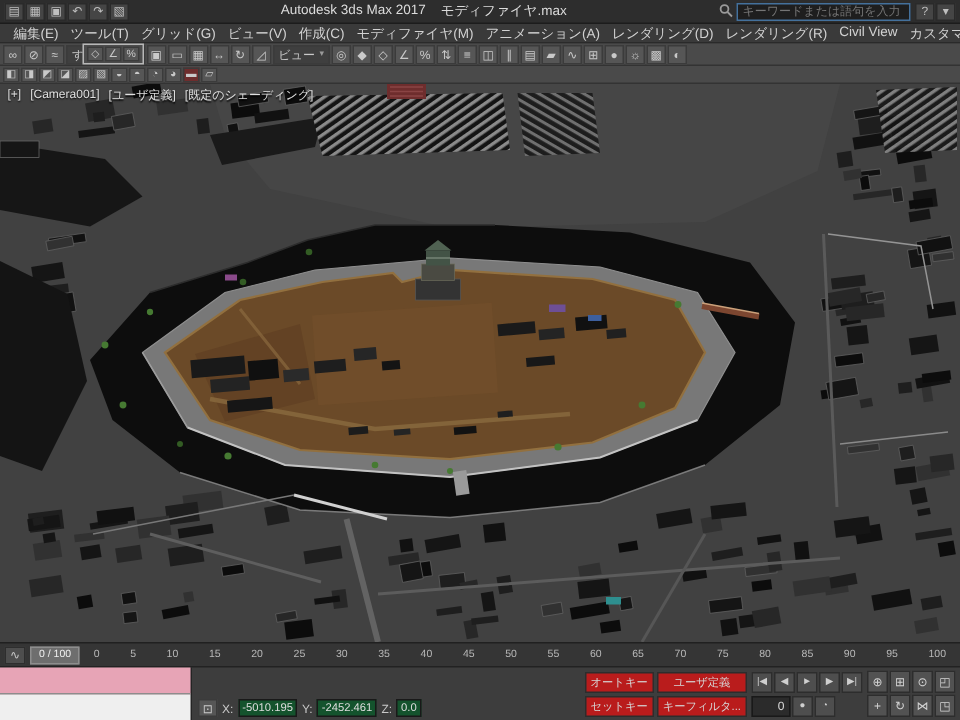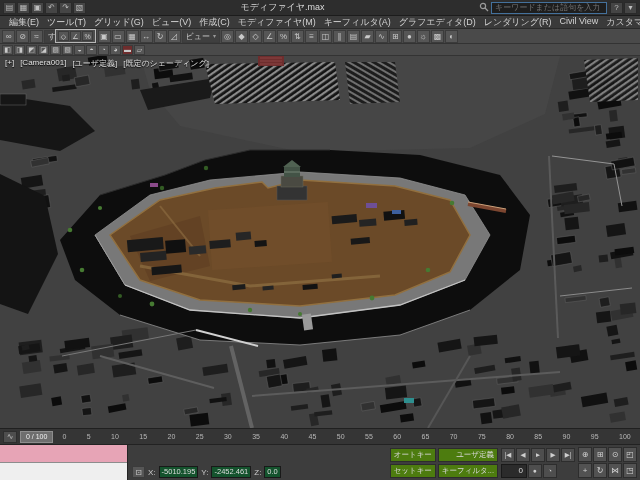--- a/index.html
+++ b/index.html
@@ -40,21 +40,21 @@
   .listener{width:128px;display:flex;flex-direction:column;border-right:1px solid #242424;}
   .listener .pink{flex:1;background:#e7a4b6;border-bottom:1px solid #8d8d8d;}
   .listener .white{flex:1;background:#efefef;}
   .status-mid{flex:1;display:flex;flex-direction:column;justify-content:space-between;padding:2px 4px;min-width:0;}
   .coord-row{display:flex;align-items:center;gap:3px;font-size:8px;color:#c9c9c9;}
   .coord-box{width:46px;height:12px;background:#14532d;border:1px solid #191919;color:#ddd;font-size:7.5px;text-align:right;padding:0 2px;line-height:10px;}
   .grid-label{margin-left:8px;font-size:14px;white-space:nowrap;margin-top:32px;}
   .prompt-row{font-size:8px;color:#c2c2c2;white-space:nowrap;overflow:hidden;text-overflow:ellipsis;}
   .status-right{display:flex;gap:3px;padding:2px 3px;align-items:center;}
   .keys-grid{display:grid;grid-template-columns:auto auto;gap:2px;}
-  .sb-btn{background:#4d7c0f;border:1px solid #2d2d2d;color:#d6d6d6;font-size:7.5px;height:14px;line-height:12px;padding:0 3px;white-space:nowrap;text-align:right;}
+  .sb-btn{background:#b91c1c;border:1px solid #2d2d2d;color:#d6d6d6;font-size:7.5px;height:14px;line-height:12px;padding:0 3px;white-space:nowrap;text-align:center;}
   .transport-col{display:flex;flex-direction:column;gap:2px;}
   .transport-row{display:flex;gap:1px;align-items:center;}
   .t-btn{min-width:14px;height:14px;background:#4e4e4e;border:1px solid #2d2d2d;color:#cfcfcf;font-size:6.5px;line-height:12px;text-align:center;}
   .frame-box{width:26px;height:14px;background:#2b2b2b;border:1px solid #191919;color:#ddd;font-size:8px;text-align:right;padding:0 3px;line-height:12px;}
   .nav-grid{display:grid;grid-template-columns:repeat(4,14px);grid-auto-rows:15px;gap:1px;}
   .nav-btn{background:#525252;border:1px solid #2d2d2d;color:#d2d2d2;font-size:8px;line-height:13px;text-align:center;}
 </style>
 </head>
 <body data-name="app-window">
 
@@ -62,20 +62,21 @@
   <div class="qat" data-name="quick-access-toolbar">
 
   <span class="mini-icon" data-name="new-file-button">▤</span>
       <span class="mini-icon" data-name="open-file-button">▦</span>
       <span class="mini-icon" data-name="save-file-button">▣</span>
       <span class="mini-icon" data-name="undo-button">↶</span>
       <span class="mini-icon" data-name="redo-button">↷</span>
       <span class="mini-icon" data-name="project-folder-button">▧</span>
     </div>
   <div class="titletext" data-name="window-title">
+    <span data-name="app-title">Autodesk 3ds Max 2017</span>
     <span data-name="file-name">モディファイヤ.max</span>
   </div>
   <div class="search" data-name="search-area">
     <svg width="10" height="10" viewBox="0 0 10 10" data-name="search-icon">
         <circle cx="4" cy="4" r="2.6" fill="none" stroke="#9a9a9a" stroke-width="1.2"></circle>
         <line x1="6" y1="6" x2="9" y2="9" stroke="#9a9a9a" stroke-width="1.2"></line>
       </svg>
     <input type="text" data-name="search-input" placeholder="キーワードまたは語句を入力" style="">
   </div>
   <div class="qat" data-name="titlebar-right-icons">
@@ -86,22 +87,22 @@
 </div>
 
 <div class="menubar" data-name="menu-bar">
 
 <span data-name="menu-item">編集(E)</span>
     <span data-name="menu-item">ツール(T)</span>
     <span data-name="menu-item">グリッド(G)</span>
     <span data-name="menu-item">ビュー(V)</span>
     <span data-name="menu-item">作成(C)</span>
     <span data-name="menu-item">モディファイヤ(M)</span>
-    <span data-name="menu-item">キーフィルタ(A)</span>
-    <span data-name="menu-item">グラフエディタ(D)</span>
+    <span data-name="menu-item">アニメーション(A)</span>
+    <span data-name="menu-item">レンダリング(D)</span>
     <span data-name="menu-item">レンダリング(R)</span>
     <span data-name="menu-item">Civil View</span>
     <span data-name="menu-item">カスタマイズ(U)</span>
   </div>
 
 <div class="toolbar row1" data-name="main-toolbar">
 
 <span class="tb-icon" data-name="select-and-link-button">
       <span class="glyph">∞</span>
     </span>

